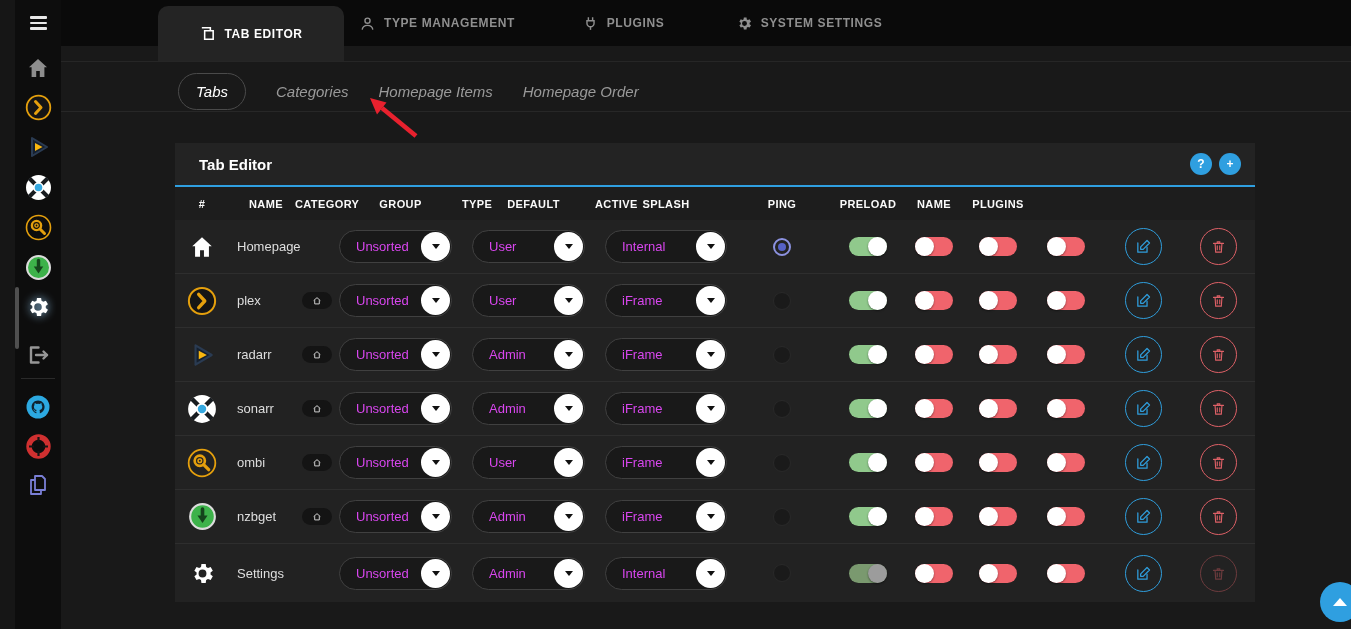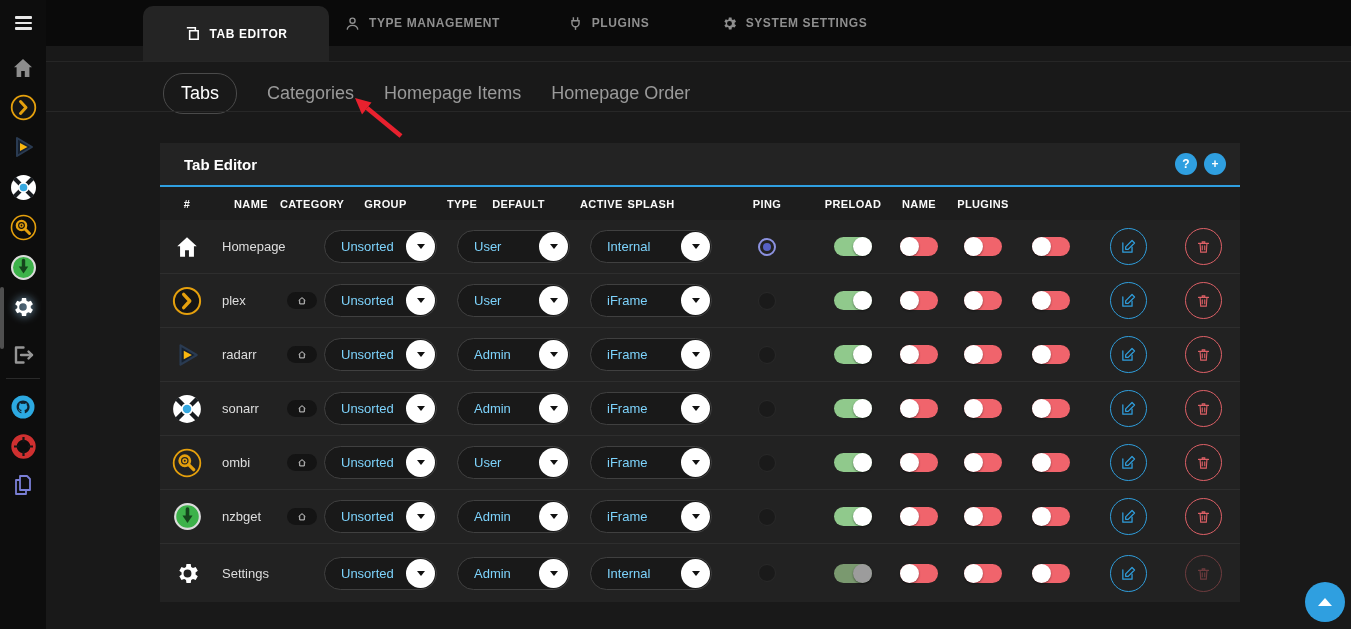--- a/index.html
+++ b/index.html
@@ -1,18 +1,18 @@
 <!DOCTYPE html>
 <html><head>
 <meta charset="utf-8">
 <style>
   * { margin:0; padding:0; box-sizing:border-box; }
   html,body { width:1351px; height:629px; background:#161616; overflow:hidden;
     font-family:"Liberation Sans", sans-serif; }
-  .app { position:relative; width:1270px; height:629px; }
+  .app { position:relative; width:1270px; height:629px;margin-left:15px; }
 
   
   .sidebar { position:absolute; left:0; top:0; width:46px; height:629px; background:#0d0d0d; z-index:30; }
   .side-item { position:absolute; left:0; width:46px; height:30px; display:flex; align-items:center; justify-content:center; cursor:pointer; }
   .side-divider { position:absolute; left:6px; width:34px; height:1px; background:#2a2a2a; }
   .side-scroll { position:absolute; left:0; top:287px; width:4px; height:62px; background:#4f4f4f; border-radius:2px; }
   .burger { display:flex; flex-direction:column; gap:3px; }
   .burger i { width:17px; height:2.5px; background:#e8e8e8; border-radius:1px; }
   .glow { filter:drop-shadow(0 0 5px rgba(160,215,255,.85)); }
 
@@ -24,21 +24,21 @@
   .nav-tab svg { stroke:#8f8f8f; }
   .nav-tab.active { position:relative; height:55px; margin-top:6px; top:0; background:#242424;
     border-radius:10px 10px 0 0; color:#ffffff; }
   .nav-tab.active svg { stroke:#ffffff; }
 
   
   .content { position:absolute; left:46px; top:46px; width:1305px; height:583px; background:#191919; }
   .content-topline { position:absolute; left:0; top:15px; width:1305px; height:1px; background:#262626; }
 
   .subnav { position:absolute; left:117px; top:27px; display:flex; align-items:center; gap:30px; }
-  .subnav-item { color:#9a9a9a; font-size:18px; cursor:pointer; padding:9px 0; }
+  .subnav-item { color:#9a9a9a; font-size:15px; cursor:pointer; padding:9px 0;font-style:italic; }
   .subnav-item.active { color:#ffffff; border:1px solid #4a4a4a; border-radius:20px; padding:9px 17px; }
   .subnav-divider { position:absolute; left:0; top:65px; width:1305px; height:1px; background:#272727; }
 
   .red-arrow { position:absolute; left:295px; top:46px; z-index:5; }
 
   
   .panel { position:absolute; left:114px; top:97px; width:1080px; background:#232323; }
   .panel-header { height:42px; display:flex; align-items:center; padding:0 14px 0 24px; }
   .panel-title { color:#ffffff; font-size:15px; font-weight:bold; flex:1; }
   .round-btn { width:22px; height:22px; border-radius:50%; background:#2f9fe0; color:#fff; font-size:12px;
@@ -53,21 +53,21 @@
   .trow { height:54px; background:#222222; border-bottom:1px solid #2e2e2e; }
   .trow:last-child { height:58px; border-bottom:none; }
   .cell { display:flex; align-items:center; justify-content:center; }
   .cell.left { justify-content:flex-start; }
   .row-name { color:#dedede; font-size:13px; padding-left:8px; }
 
   .home-badge { width:30px; height:17px; border-radius:9px; background:#141414; display:flex; align-items:center; justify-content:center; }
 
   
   .sel { position:relative; width:113px; height:33px; border:1px solid #404040; border-radius:17px;
-    background:#191919; display:flex; align-items:center; padding-left:16px; color:#7dd3fc; font-size:13px; cursor:pointer; }
+    background:#191919; display:flex; align-items:center; padding-left:16px; color:#d946ef; font-size:13px; cursor:pointer; }
   .sel.wide { width:122px; }
   .sel .cap { position:absolute; right:1px; top:1px; width:29px; height:29px; background:#ffffff;
     border-radius:50%; display:flex; align-items:center; justify-content:center; }
   .sel .caret { width:0; height:0; border-left:4px solid transparent; border-right:4px solid transparent; border-top:5px solid #111; }
 
   
   .radio { width:18px; height:18px; border-radius:50%; cursor:pointer; }
   .radio.sel-on { border:2px solid #8c92e0; display:flex; align-items:center; justify-content:center; }
   .radio.sel-on i { width:8px; height:8px; border-radius:50%; background:#5661c5; }
   .radio.sel-off { background:#1a1a1a; border:1px solid #292929; }

